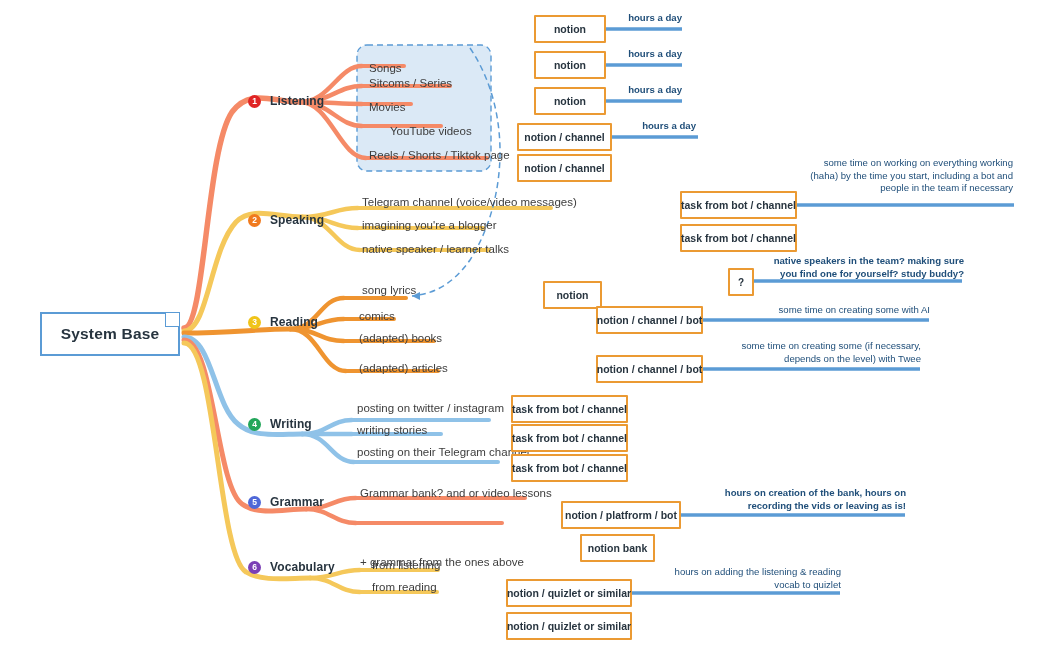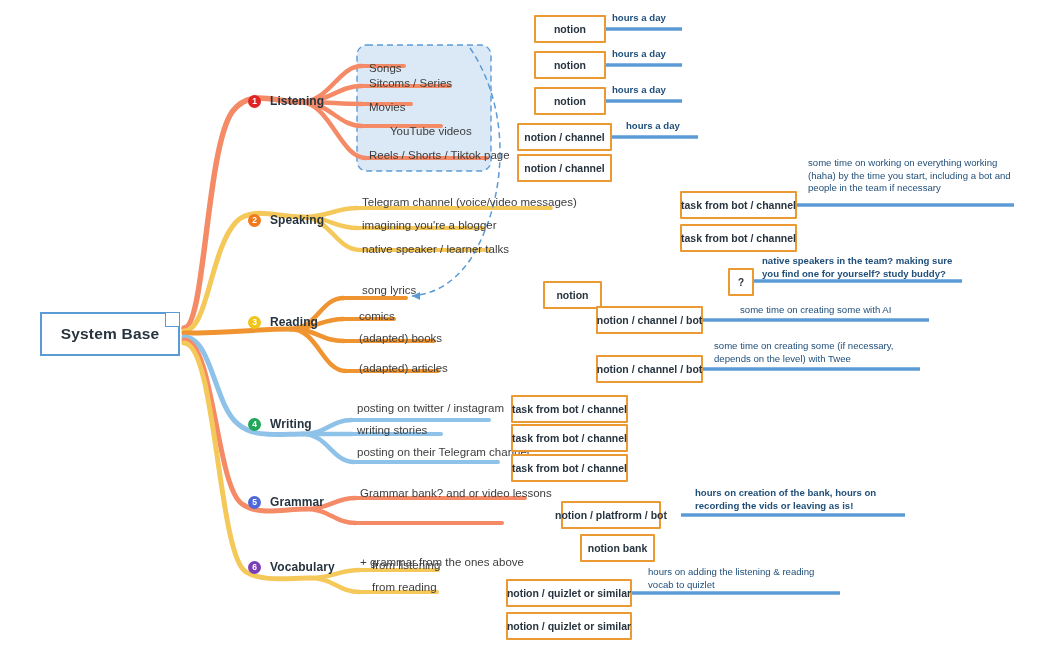--- a/index.html
+++ b/index.html
@@ -83,21 +83,21 @@
     color:#27343f;
     white-space:nowrap;
     padding:0 9px;
     height:28px;
   }
   .chip.qmark{width:26px;padding:0;font-size:10px;}
 
   
   .note{
     position:absolute;
-    text-align:left;
+    text-align:right;
     font-size:9.6px;
     color:#1f4e79;
     line-height:1.32;
     white-space:normal;
   }
   .note.bold{font-weight:bold;}
 
   
 </style>
 </head>
@@ -258,21 +258,21 @@
   <div class="chip qmark" style="left:728px;top:268px;">?</div>
 
   <div class="chip" style="left:543px;top:281px;width:59px;">notion</div>
   <div class="chip" style="left:596px;top:306px;width:107px;">notion / channel / bot</div>
   <div class="chip" style="left:596px;top:355px;width:107px;">notion / channel / bot</div>
 
   <div class="chip" style="left:511px;top:395px;width:117px;">task from bot / channel</div>
   <div class="chip" style="left:511px;top:424px;width:117px;">task from bot / channel</div>
   <div class="chip" style="left:511px;top:454px;width:117px;">task from bot / channel</div>
 
-  <div class="chip" style="left:561px;top:501px;width:100px;">notion / platfrorm / bot</div>
+  <div class="chip" style="left:561px;top:501px;width:120px;">notion / platfrorm / bot</div>
   <div class="chip" style="left:580px;top:534px;width:75px;">notion bank</div>
 
   <div class="chip" style="left:506px;top:579px;width:126px;">notion / quizlet or similar</div>
   <div class="chip" style="left:506px;top:612px;width:126px;">notion / quizlet or similar</div>
 
   <div class="note bold" style="left:612px;top:12px;width:70px;">hours a day</div>
   <div class="note bold" style="left:612px;top:48px;width:70px;">hours a day</div>
   <div class="note bold" style="left:612px;top:84px;width:70px;">hours a day</div>
   <div class="note bold" style="left:626px;top:120px;width:70px;">hours a day</div>
 

